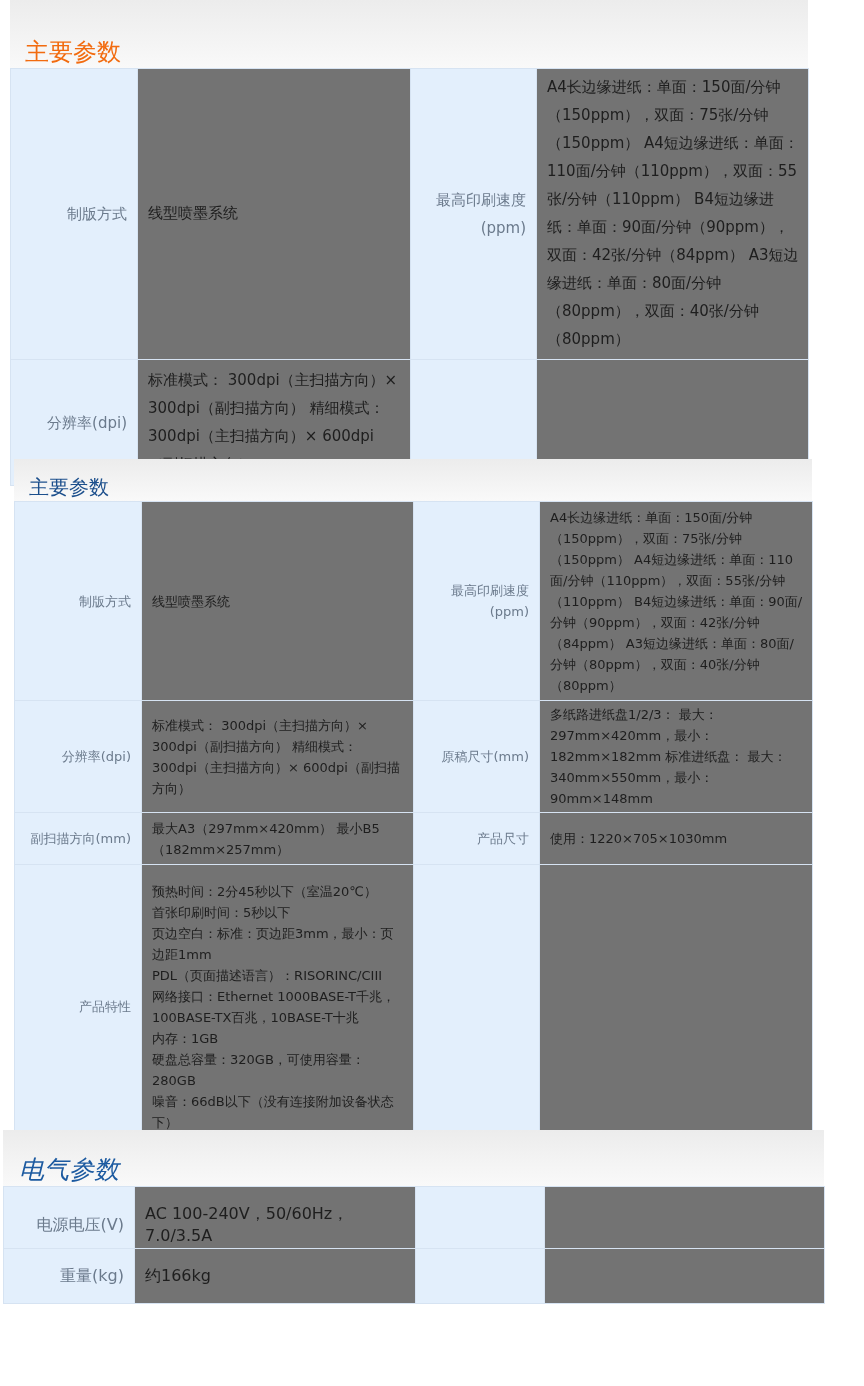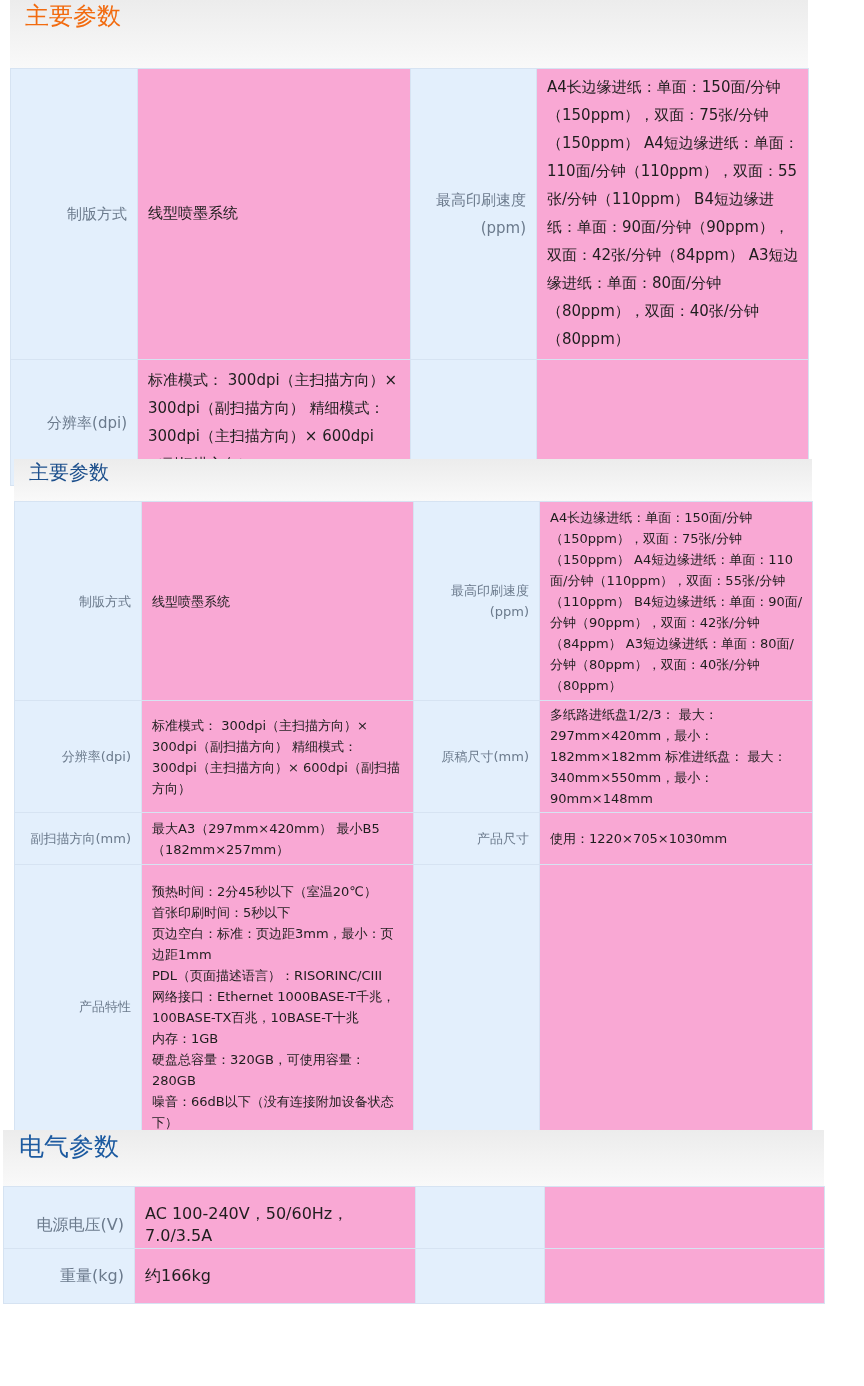--- a/index.html
+++ b/index.html
@@ -2,49 +2,49 @@
 <html><head>
 <meta charset="utf-8">
 <style>
   * { box-sizing: border-box; margin: 0; padding: 0; }
   html, body { width: 864px; height: 1386px; background: #ffffff; overflow: hidden; }
   body { position: relative; font-family: "DejaVu Sans", "Liberation Sans", sans-serif; color: #222; }
 
   .section { position: absolute; }
   .sec-head {
     background: linear-gradient(#ececec, #f9f9f9);
-    display: flex; align-items: flex-start;
+    display: flex; align-items: flex-end;
   }
   .sec-head .title { font-weight: normal; }
 
   table.spec { border-collapse: collapse; table-layout: fixed; width: 100%; }
   table.spec td { border: 1px solid #d6e3f2; vertical-align: middle; }
   td.lbl { background: #e3effc; color: #6b7a8c; text-align: right; }
-  td.val { background: #f9a8d4; color: #1e1e1e; text-align: left; }
+  td.val { background: #737373; color: #1e1e1e; text-align: left; }
 
   
   #s1 { left: 10px; top: 0; width: 798px; }
   #s1 .sec-head { height: 68px; padding-left: 15px; }
   #s1 .sec-head .title { color: #f26b0f; font-size: 24px; }
   #s1 td { font-size: 15px; line-height: 28px; }
   #s1 td.lbl { padding: 0 10px 0 6px; }
   #s1 td.val { padding: 4px 8px 6px 10px; }
 
   
   #s2 { left: 14px; top: 459px; width: 798px; }
   #s2 .sec-head { height: 42px; padding-left: 15px; }
   #s2 .sec-head .title { color: #1c4f8c; font-size: 20px; }
   #s2 td { font-size: 13px; line-height: 21px; }
   #s2 td.lbl { padding: 0 10px 0 6px; }
   #s2 td.val { padding: 3px 8px 3px 10px; }
 
   
   .s34 { left: 3px; width: 821px; }
   .s34 .sec-head { height: 56px; padding-left: 16px; }
-  .s34 .sec-head .title { color: #1c5aa0; font-size: 25px; }
+  .s34 .sec-head .title { color: #1c5aa0; font-size: 25px; font-style: italic; }
   .s34 td { font-size: 16px; line-height: 22px; height: 42px; }
   .s34 td.lbl { padding: 0 10px 0 6px; }
   .s34 td.val { padding: 16px 10px; }
   #s3 { top: 1130px; }
   #s4 { top: 1248px; }
 </style>
 </head>
 <body>
 
 <div class="section" id="s1">

